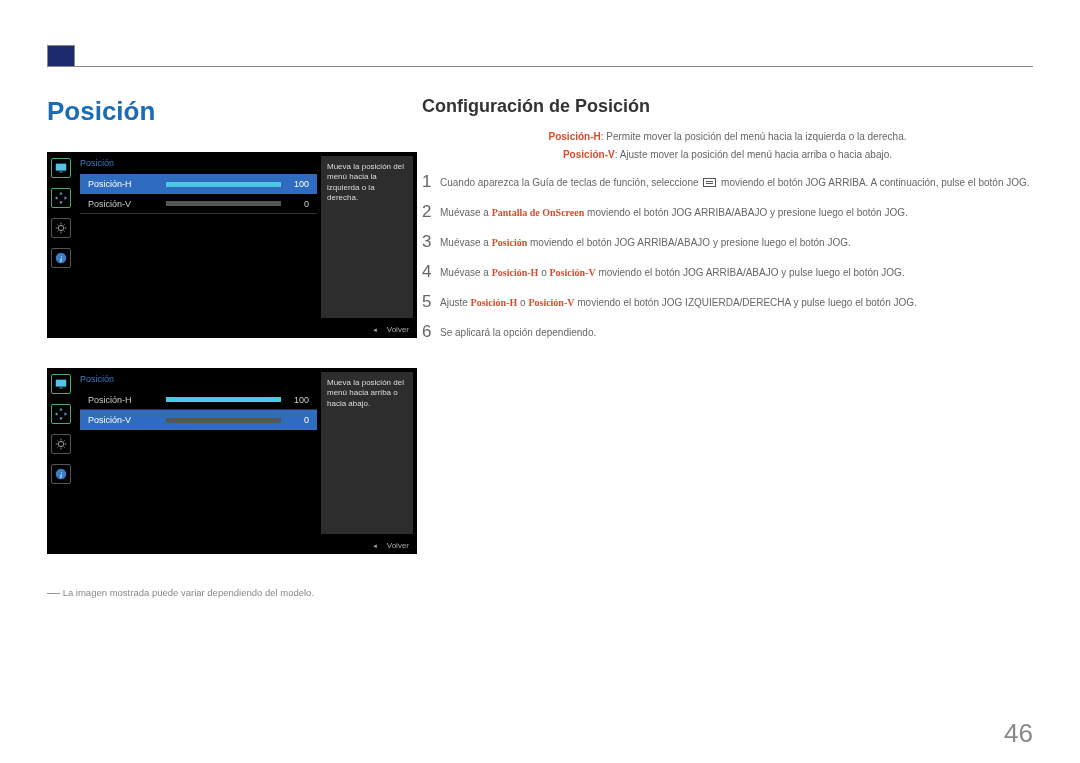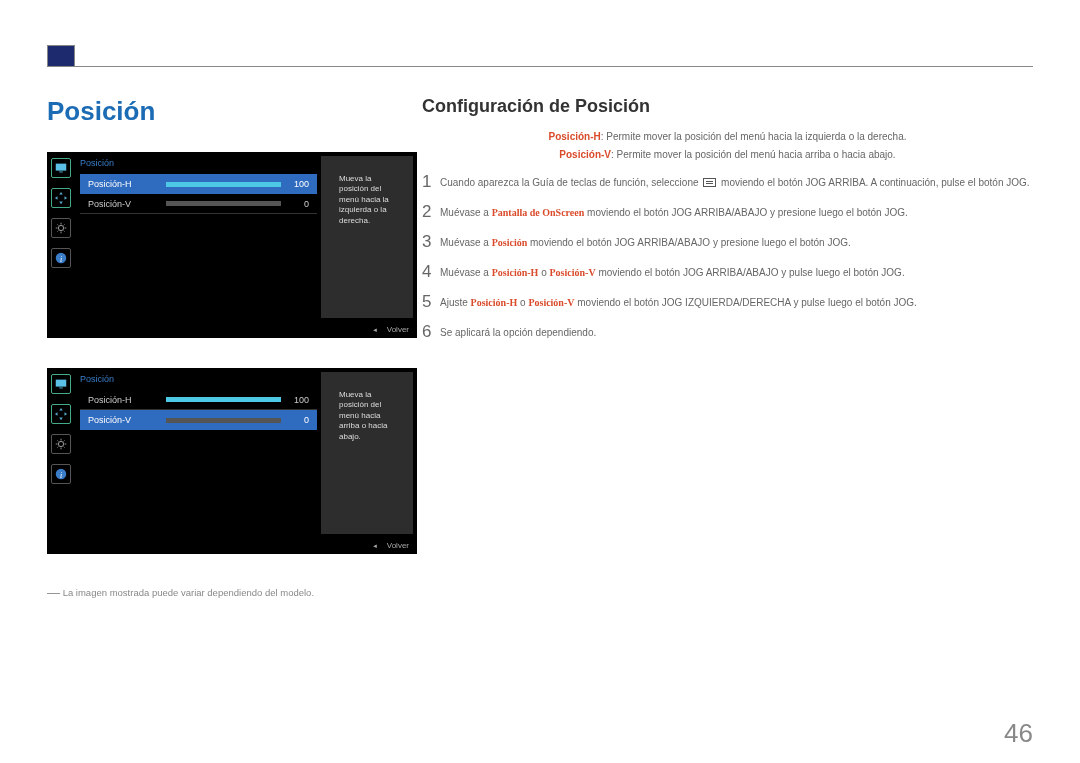--- a/index.html
+++ b/index.html
@@ -96,21 +96,21 @@
   .osd-row .label { flex:0 0 70px; }
   .osd-row .slider {
     flex:1; height:5px; background:#555; position:relative; margin:0 8px;
   }
   .osd-row .slider-fill { position:absolute; left:0; top:0; height:5px; background:#4dc9e6; }
   .osd-row .slider-fill.full { width:100%; }
   .osd-row .slider-fill.zero { width:0%; }
   .osd-row .value { width:20px; text-align:right; }
   .osd-panel {
     position:absolute; right:4px; top:4px; bottom:4px; width:92px;
-    background:#2d2d2d; color:#ddd; font-size:8px; padding:18px;
+    background:#2d2d2d; color:#ddd; font-size:8px; padding:6px;
     line-height:1.3;
   }
 
   .left-footnote {
     font-size: 9.5px; color:#888; line-height:1.4;
   }
   .left-footnote .dash { font-size:13px; vertical-align:-1px; }
 
   
   h2.sub-title {
@@ -265,21 +265,21 @@
     </div>
   </div>
 
   <div class="right-col">
     <h2 class="sub-title">Configuración de Posición</h2>
 
     <div class="desc-line">
       <span class="term">Posición-H</span><span>: Permite mover la posición del menú hacia la izquierda o la derecha.</span>
     </div>
     <div class="desc-line">
-      <span class="term">Posición-V</span><span>: Permite mover la posición del menú hacia arriba o hacia abajo.</span>
+      <span class="term">Posición-V</span><span>: Ajuste mover la posición del menú hacia arriba o hacia abajo.</span>
     </div>
 
     <div class="steps">
       <div class="step">
         <div class="num">1</div>
         <div class="txt">
           <span>Cuando aparezca la Guía de teclas de función, seleccione </span><span class="menu-icon"></span><span> moviendo el botón JOG ARRIBA. A continuación, pulse el botón JOG.</span>
         </div>
       </div>
       <div class="step">

